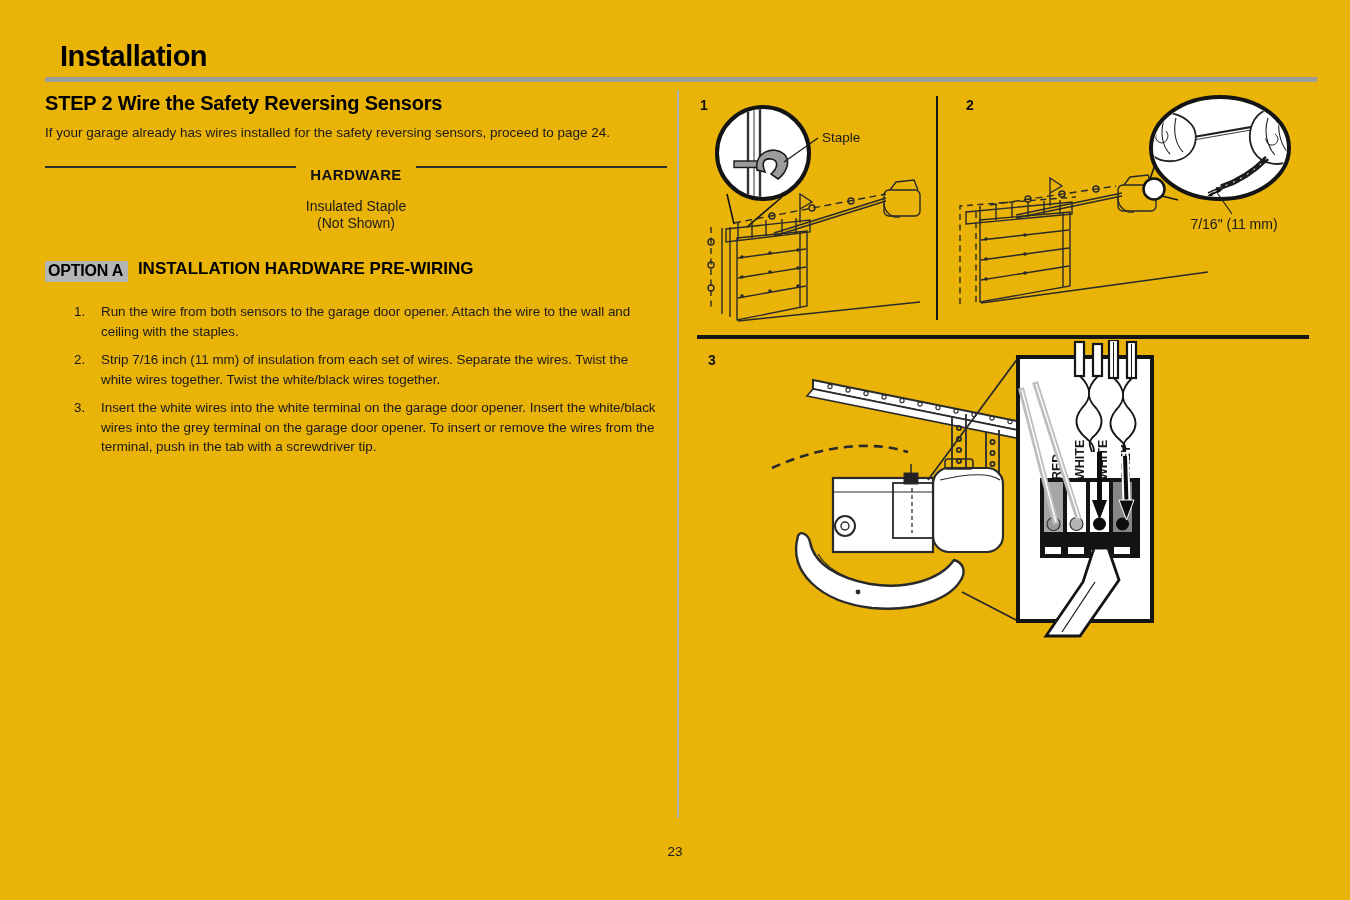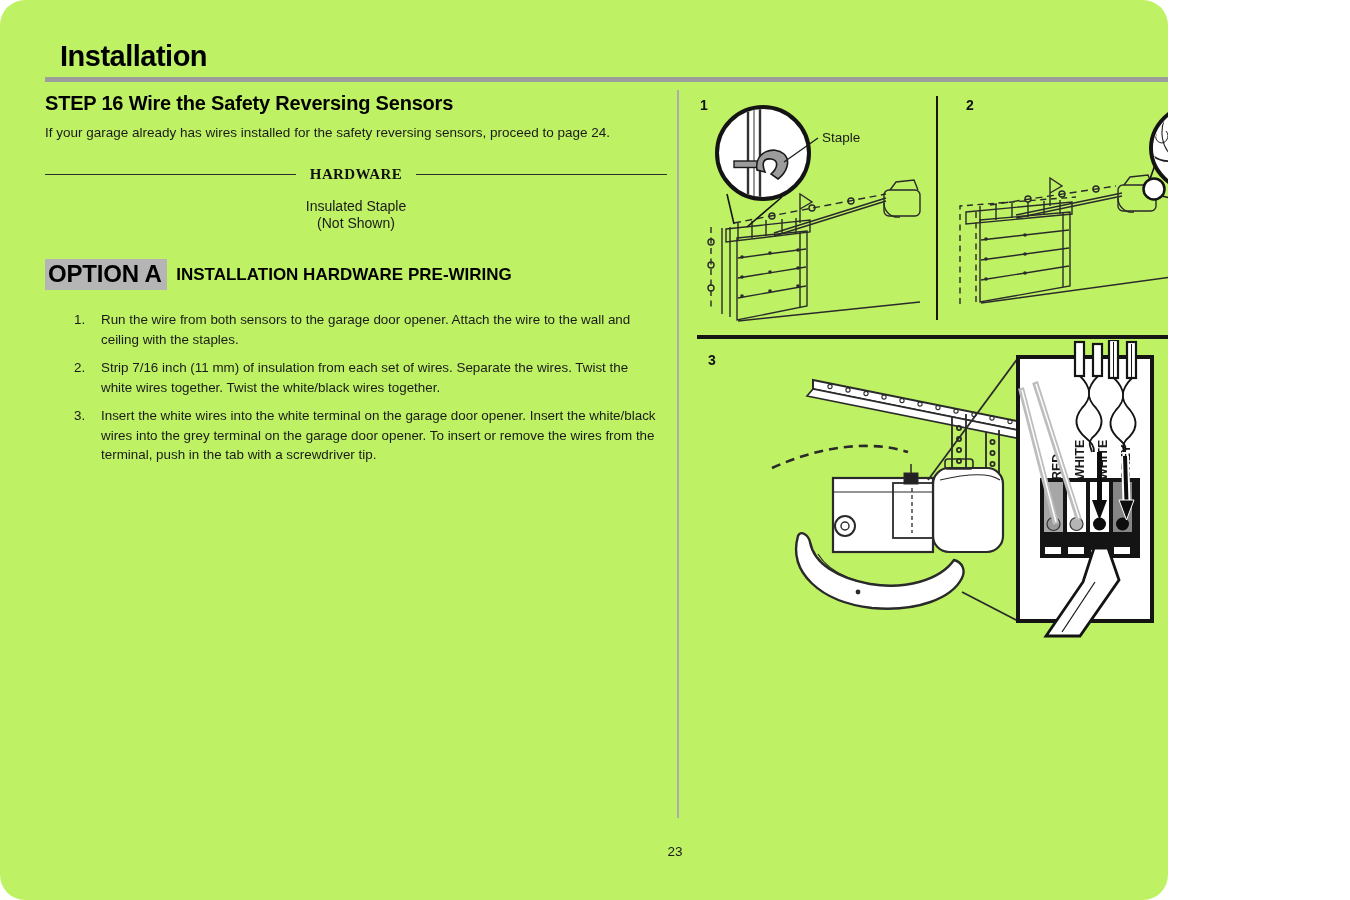--- a/index.html
+++ b/index.html
@@ -1,34 +1,34 @@
 <!DOCTYPE html>
 <html><head>
 <meta charset="utf-8">
 <style>
   html,body{margin:0;padding:0;background:#fff;}
   .page{
-    position:relative;width:1168px;height:900px;background:#bef264;overflow:hidden;
-    font-family:"Liberation Sans",sans-serif;color:#1a1a1a;border-radius:25px;
+    position:relative;width:1350px;height:900px;background:#eab308;overflow:hidden;
+    font-family:"Liberation Sans",sans-serif;color:#1a1a1a;
   }
   .page-title{
     position:absolute;left:60px;top:40px;margin:0;
     font-size:29px;font-weight:700;letter-spacing:-0.5px;color:#000;
   }
   .title-rule{position:absolute;left:45px;top:77px;width:1272px;height:5px;background:#9d9d9d;}
   .left-col{position:absolute;left:45px;top:92px;width:622px;}
   .step-heading{margin:0;font-size:20px;font-weight:700;color:#000;letter-spacing:-0.2px;}
   .intro{margin:9px 0 0 0;font-size:13.5px;line-height:17px;}
-  .hw-row{display:flex;align-items:center;margin-top:25px;font-family:Liberation Serif, serif;}
+  .hw-row{display:flex;align-items:flex-start;margin-top:25px;}
   .hw-line{flex:1;height:1.6px;background:#2e2e2e;}
   .hw-title{margin:0 14px;font-size:15px;font-weight:700;letter-spacing:0.4px;color:#111;}
   .hw-item{margin:15px 0 0 0;text-align:center;font-size:14px;line-height:17px;}
   .option-heading{margin:27px 0 0 0;font-size:17px;font-weight:700;color:#000;}
   .option-badge{
-    display:inline-block;background:#b5b5b5;color:#000;font-size:24px;font-weight:700;
+    display:inline-block;background:#b5b5b5;color:#000;font-size:16px;font-weight:700;
     padding:1px 5px 2px 3px;margin-right:5px;vertical-align:-2px;letter-spacing:-0.2px;
   }
   ol.steps{margin:20px 0 0 0;padding:0 0 0 20px;list-style:none;counter-reset:li;}
   ol.steps li{
     counter-increment:li;position:relative;padding-left:27px;margin:9px;
     font-size:13.4px;line-height:19.5px;
   }
   ol.steps li::before{content:counter(li) ".";position:absolute;left:0;top:0;}
   .v-divider{position:absolute;left:677px;top:90px;width:2px;height:728px;background:#adadad;}
   .fig-divider{position:absolute;left:936px;top:96px;width:2px;height:224px;background:#161616;}
@@ -40,21 +40,21 @@
 </style>
 </head>
 <body>
 
 <div class="page">
 
   <h1 class="page-title">Installation</h1>
   <div class="title-rule"></div>
 
   <div class="left-col">
-    <h2 class="step-heading">STEP 16 Wire the Safety Reversing Sensors</h2>
+    <h2 class="step-heading">STEP 2 Wire the Safety Reversing Sensors</h2>
     <p class="intro">If your garage already has wires installed for the safety reversing sensors, proceed to page 24.</p>
 
     <div class="hw-row">
       <span class="hw-line"></span>
       <span class="hw-title">HARDWARE</span>
       <span class="hw-line"></span>
     </div>
     <p class="hw-item">
       <span>Insulated Staple</span><br>
       <span>(Not Shown)</span>

